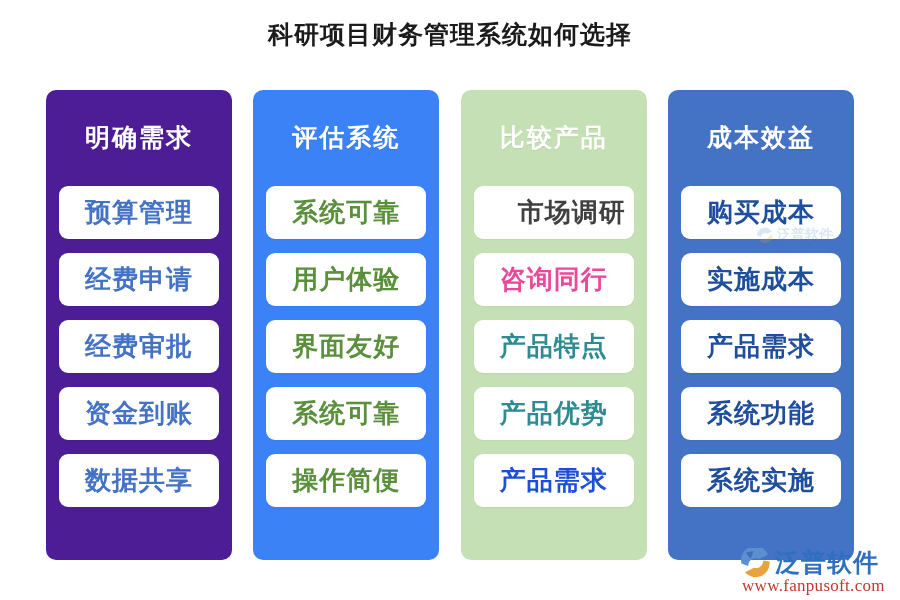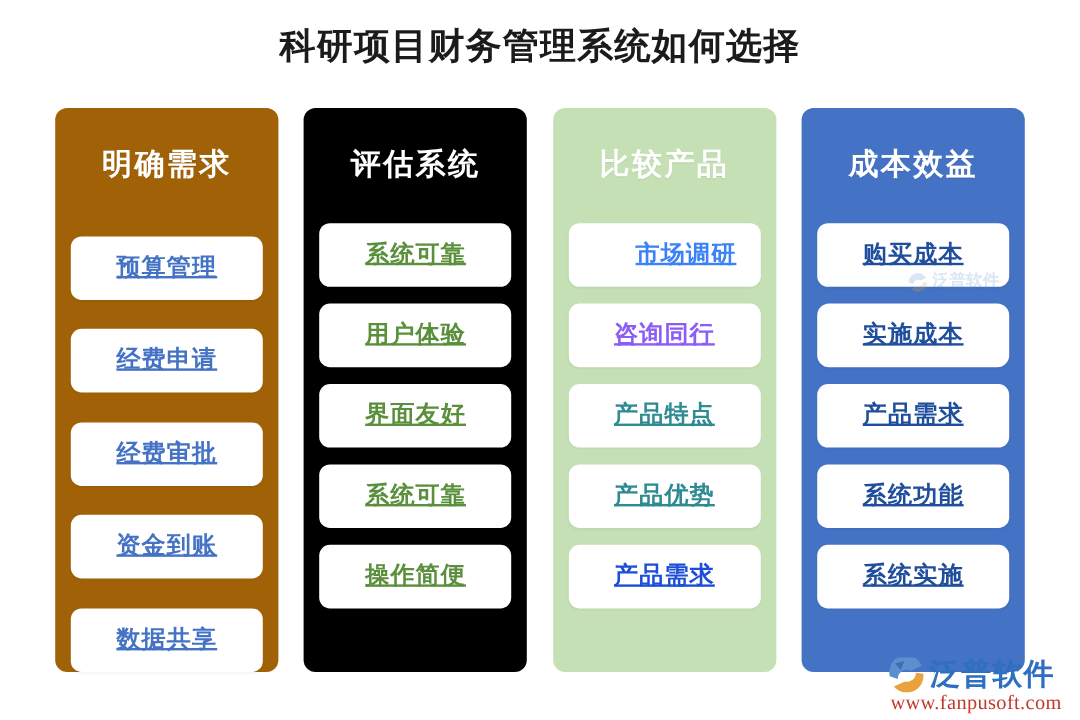--- a/index.html
+++ b/index.html
@@ -21,21 +21,21 @@
     height: 600px;
     box-sizing: border-box;
   }
 
   .page-title {
     position: absolute;
     left: 0;
     top: 18px;
     width: 900px;
     text-align: center;
-    font-size: 30px;
+    font-size: 25px;
     font-weight: bold;
     color: #1b1b1b;
     letter-spacing: 1px;
     font-family: "Liberation Serif", "DejaVu Serif", serif;
   }
 
   .columns {
     position: absolute;
     left: 46px;
     top: 90px;
@@ -67,29 +67,28 @@
     font-family: "Liberation Serif", "DejaVu Serif", serif;
     text-shadow: 0 1px 1px rgba(0,0,0,0.08);
   }
 
   .pill {
     height: 53px;
     line-height: 53px;
     background: #ffffff;
     border-radius: 9px;
     text-align: center;
-    font-size: 20px;
+    font-size: 26px;
     font-weight: bold;
     margin-bottom: 14px;
     letter-spacing: 1px;
     font-family: "Liberation Serif", "DejaVu Serif", serif;
     box-shadow: 0 1px 2px rgba(0,0,0,0.04);
     overflow: hidden;
     white-space: nowrap;
-    text-decoration: underline;
   }
 
   .pill:last-child {
     margin-bottom: 0;
   }
 
   
   .logo {
     position: absolute;
     right: 10px;
@@ -156,42 +155,42 @@
 </style>
 </head>
 <body>
 
 <div class="page">
 
   <div class="page-title">科研项目财务管理系统如何选择</div>
 
   <div class="columns">
 
-    <div class="column" style="background: #a16207; justify-content: space-between;">
+    <div class="column" style="background: #4c1d95;">
       <div class="column-header">明确需求</div>
       <div class="pill" style="color: rgb(68, 114, 196);">预算管理</div>
       <div class="pill" style="color: rgb(68, 114, 196);">经费申请</div>
       <div class="pill" style="color: rgb(68, 114, 196);">经费审批</div>
       <div class="pill" style="color: rgb(68, 114, 196);">资金到账</div>
       <div class="pill" style="color: rgb(68, 114, 196);">数据共享</div>
     </div>
 
-    <div class="column" style="background: #000000;">
+    <div class="column" style="background: #3b82f6;">
       <div class="column-header">评估系统</div>
       <div class="pill" style="color: rgb(90, 143, 60);">系统可靠</div>
       <div class="pill" style="color: rgb(90, 143, 60);">用户体验</div>
       <div class="pill" style="color: rgb(90, 143, 60);">界面友好</div>
       <div class="pill" style="color: rgb(90, 143, 60);">系统可靠</div>
       <div class="pill" style="color: rgb(90, 143, 60);">操作简便</div>
     </div>
 
     <div class="column" style="background: rgb(197, 224, 180);">
       <div class="column-header">比较产品</div>
-      <div class="pill" style="color: #3b82f6; padding-left: 36px;">市场调研</div>
-      <div class="pill" style="color: #8b5cf6;">咨询同行</div>
+      <div class="pill" style="color: #404040; padding-left: 36px;">市场调研</div>
+      <div class="pill" style="color: #ec4899;">咨询同行</div>
       <div class="pill" style="color: rgb(46, 139, 146);">产品特点</div>
       <div class="pill" style="color: rgb(46, 139, 146);">产品优势</div>
       <div class="pill" style="color: #1d4ed8;">产品需求</div>
     </div>
 
     <div class="column" style="background: rgb(68, 114, 196);">
       <div class="column-header">成本效益</div>
       <div class="pill" style="color: rgb(31, 78, 156);">购买成本</div>
       <div class="pill" style="color: rgb(31, 78, 156); border-radius: 10px;">实施成本</div>
       <div class="pill" style="color: rgb(31, 78, 156);">产品需求</div>

